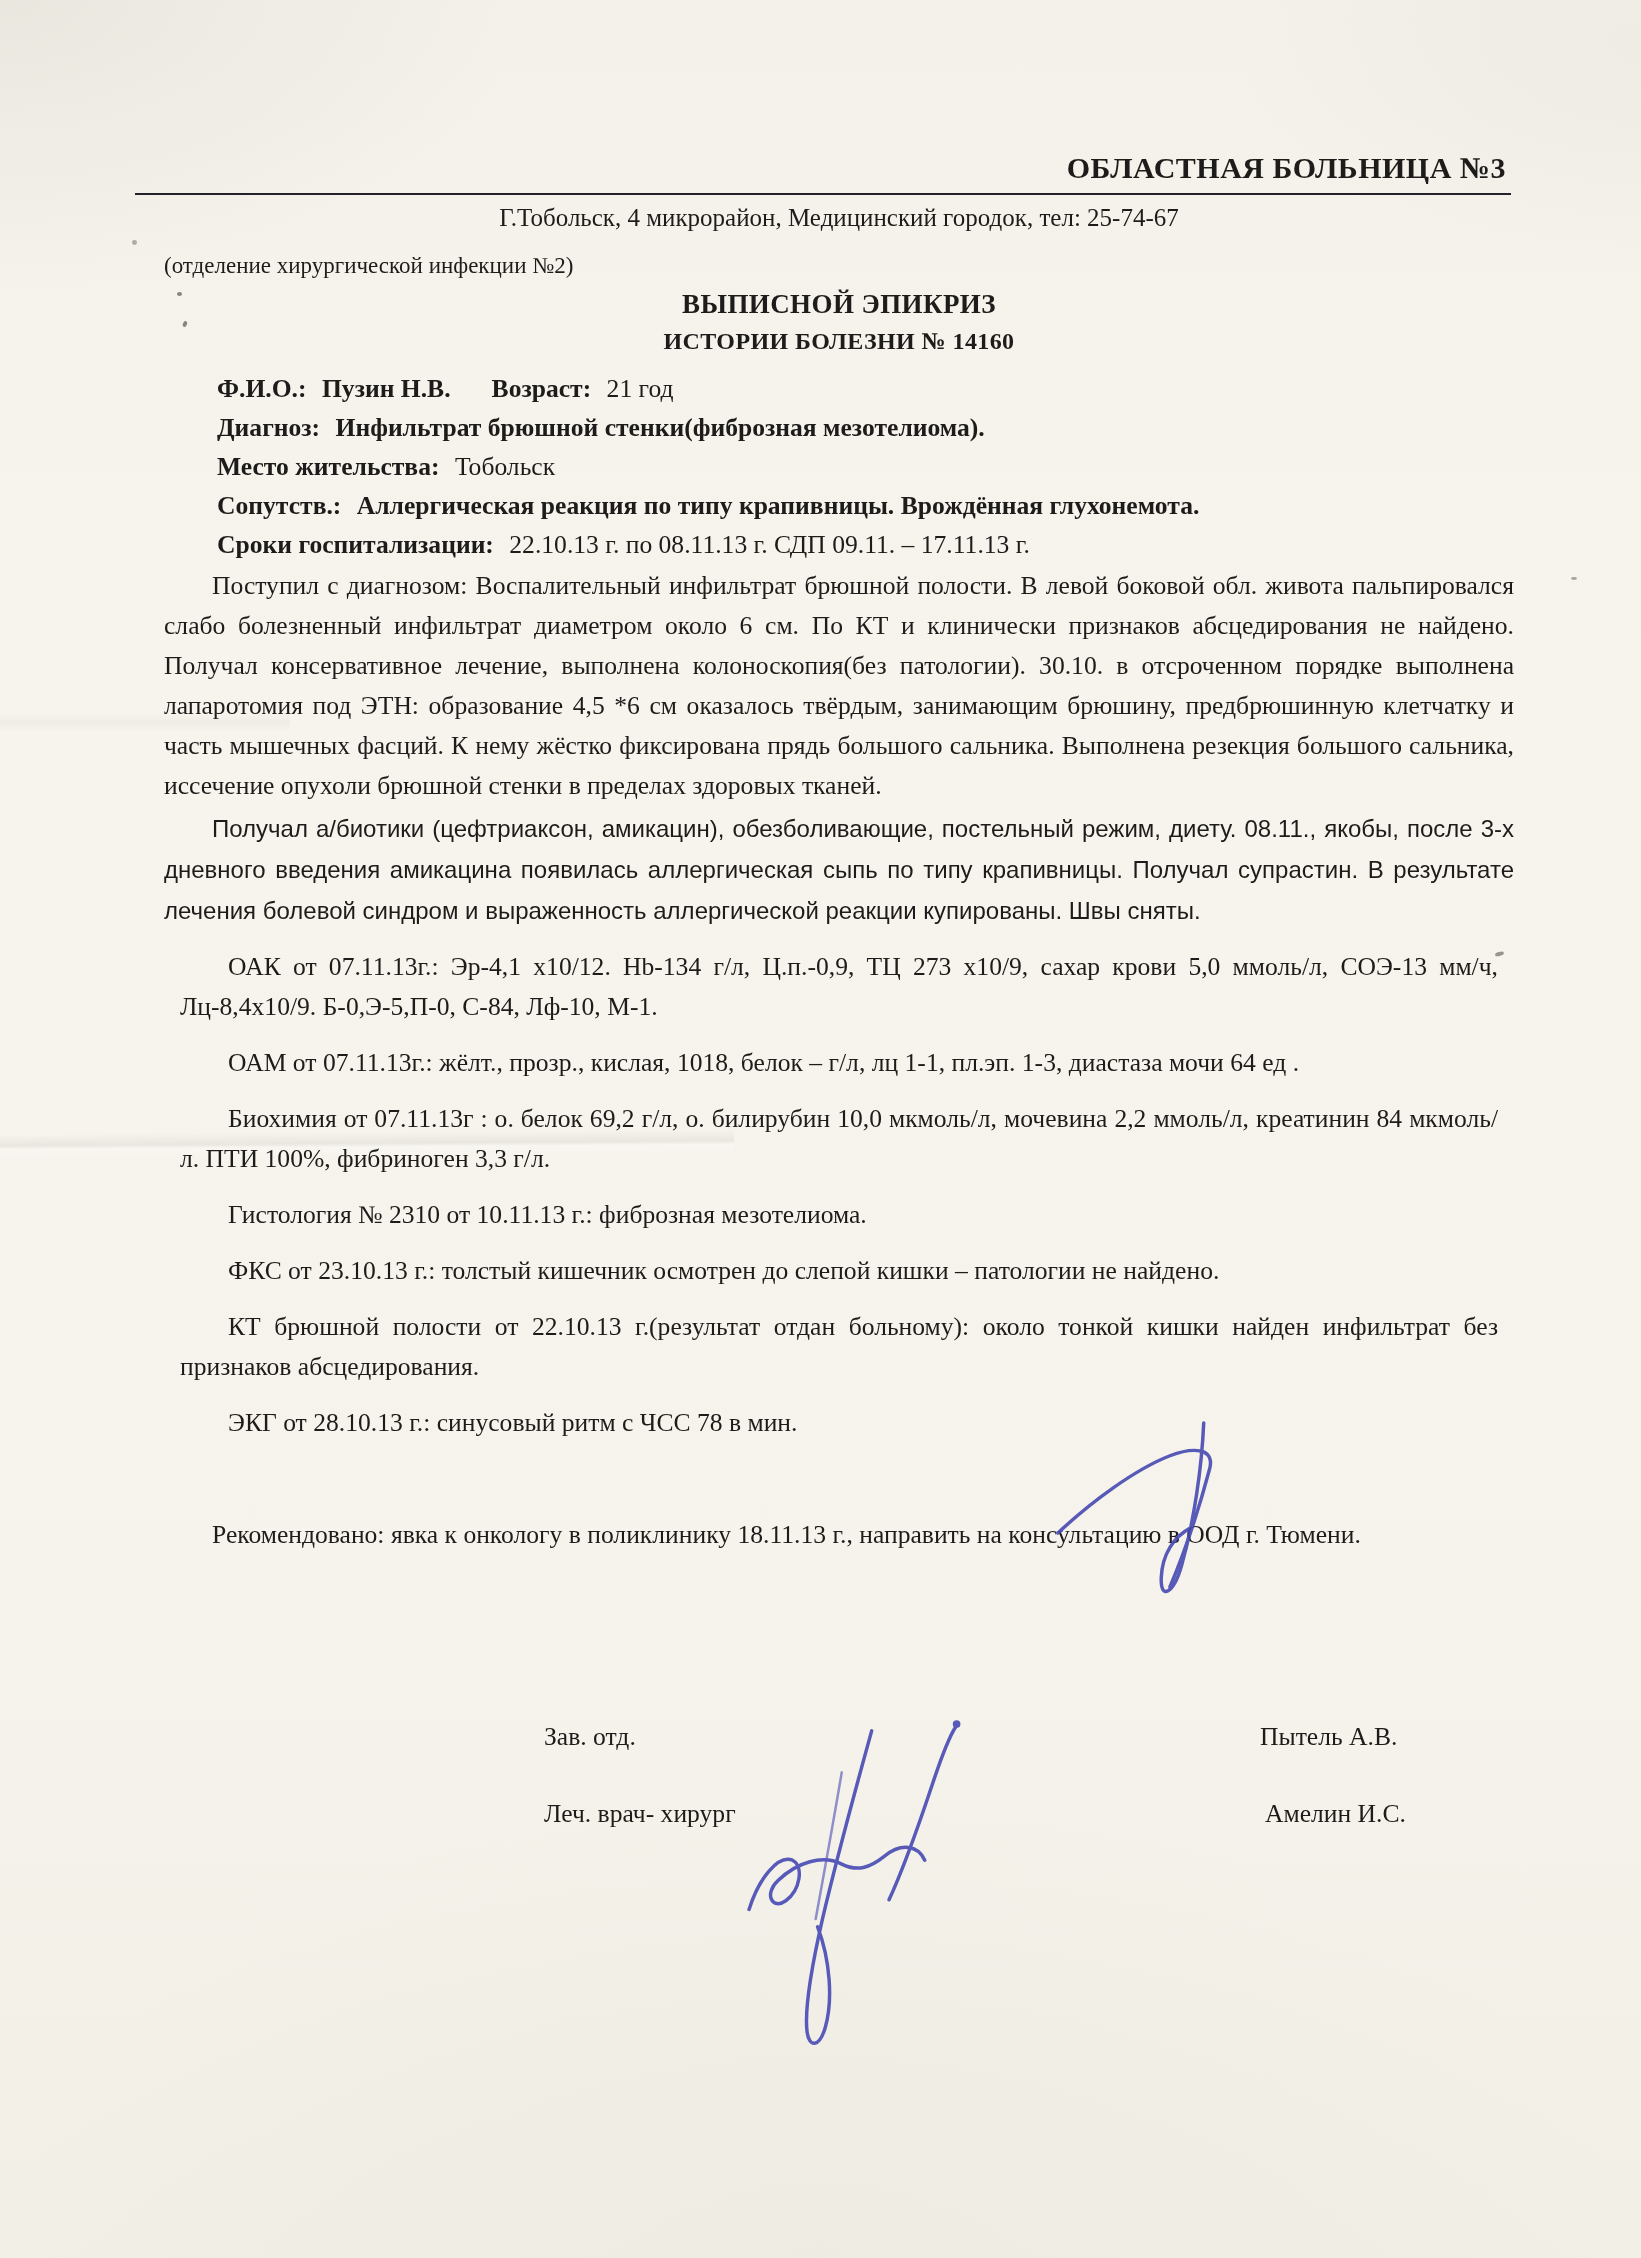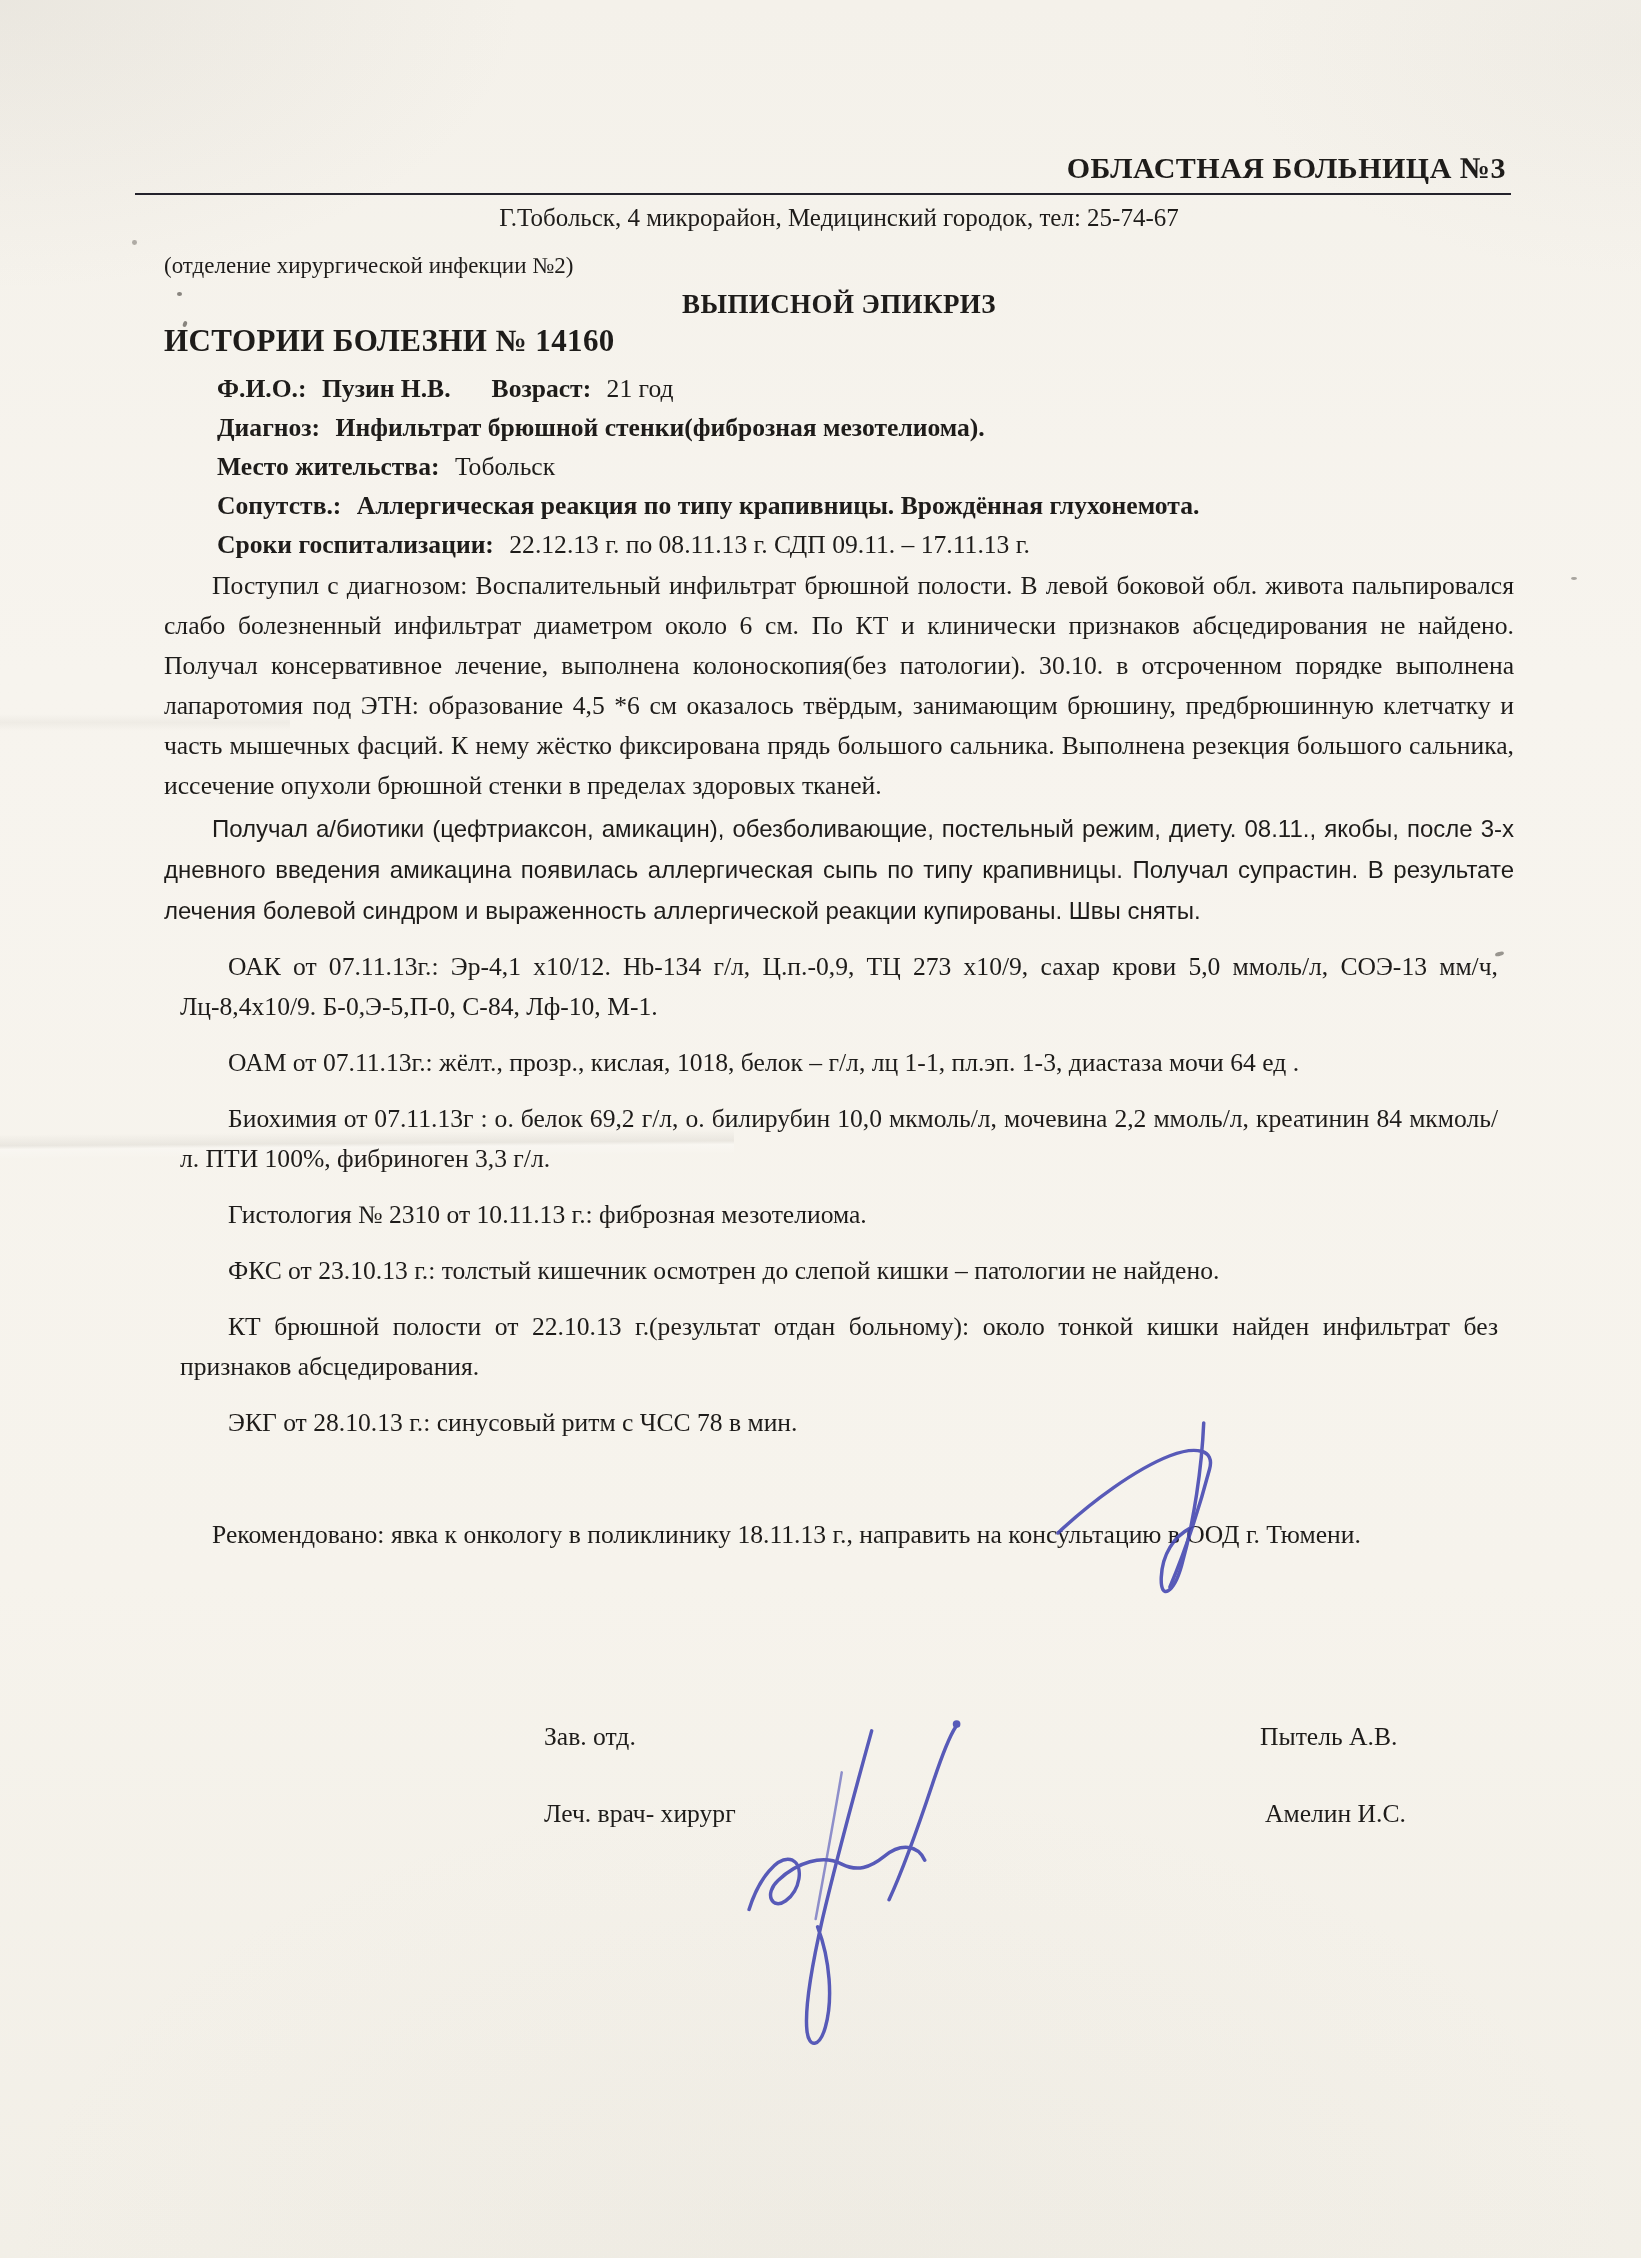--- a/index.html
+++ b/index.html
@@ -43,21 +43,21 @@
   }
   .title-rule {
     position: absolute;
     left: 135px; top: 193px;
     width: 1376px; height: 0;
     border-top: 2.4px solid #23222b;
   }
   .addr-line   { text-align: center; font-size: 25px; line-height: 29px; margin: 19.3px 0 0 0; }
   .dept-line   { font-size: 23px; line-height: 27px; margin: 20px 0 0 0; }
   .doc-type    { text-align: center; font-size: 27px; font-weight: bold; line-height: 30px; margin: 9.7px 0 0 0; letter-spacing: 0.4px; }
-  .case-line   { text-align: left; font-size: 31px; font-weight: bold; line-height: 30px; margin: 6.8px 0 0 0; letter-spacing: 0.4px; }
+  .case-line   { text-align: center; font-size: 24px; font-weight: bold; line-height: 30px; margin: 6.8px 0 0 0; letter-spacing: 0.4px; }
 
   .patient { margin: 13.5px 0 0 53px; font-size: 25.6px; }
   .patient .pline { line-height: 39px; }
   .lbl { font-weight: bold; margin-top: 48px; }
   .val-b { font-weight: bold; }
   .gap-lg { display: inline-block; width: 41px; }
   .gap-md { display: inline-block; width: 15.4px; }
 
   .body-text { font-size: 25.6px; }
   .para {
@@ -130,21 +130,21 @@
       <div class="pline">
         <span class="lbl">Диагноз:</span><span class="gap-md"></span><span class="val-b">Инфильтрат брюшной стенки(фиброзная мезотелиома).</span>
       </div>
       <div class="pline">
         <span class="lbl">Место жительства:</span><span class="gap-md"></span><span>Тобольск</span>
       </div>
       <div class="pline">
         <span class="lbl">Сопутств.:</span><span class="gap-md"></span><span class="val-b">Аллергическая реакция по типу крапивницы. Врождённая глухонемота.</span>
       </div>
       <div class="pline">
-        <span class="lbl">Сроки госпитализации:</span><span class="gap-md"></span><span>22.12.13 г. по 08.11.13 г. СДП 09.11. – 17.11.13 г.</span>
+        <span class="lbl">Сроки госпитализации:</span><span class="gap-md"></span><span>22.10.13 г. по 08.11.13 г. СДП 09.11. – 17.11.13 г.</span>
       </div>
     </div>
 
     <div class="body-text">
       <p class="para">Поступил с диагнозом: Воспалительный инфильтрат брюшной полости. В левой боковой обл. живота пальпировался слабо болезненный инфильтрат диаметром около 6 см. По КТ и клинически признаков абсцедирования не найдено. Получал консервативное лечение, выполнена колоноскопия(без патологии). 30.10. в отсроченном порядке выполнена лапаротомия под ЭТН: образование 4,5 *6 см оказалось твёрдым, занимающим брюшину, предбрюшинную клетчатку и часть мышечных фасций. К нему жёстко фиксирована прядь большого сальника. Выполнена резекция большого сальника, иссечение опухоли брюшной стенки в пределах здоровых тканей.</p>
       <p class="para para-sans">Получал а/биотики (цефтриаксон, амикацин),  обезболивающие, постельный режим, диету. 08.11., якобы, после 3-х дневного введения амикацина появилась аллергическая сыпь по типу крапивницы. Получал супрастин. В результате лечения болевой синдром и выраженность аллергической реакции купированы. Швы  сняты.</p>
 
       <div class="labs">
         <p>ОАК от 07.11.13г.: Эр-4,1 х10/12. Hb-134 г/л,  Ц.п.-0,9, ТЦ  273 х10/9, сахар крови 5,0 ммоль/л,  СОЭ-13 мм/ч, Лц-8,4х10/9. Б-0,Э-5,П-0, С-84, Лф-10, М-1.</p>
         <p>ОАМ от 07.11.13г.:  жёлт., прозр., кислая, 1018, белок – г/л,  лц  1-1, пл.эп. 1-3, диастаза мочи  64 ед .</p>

